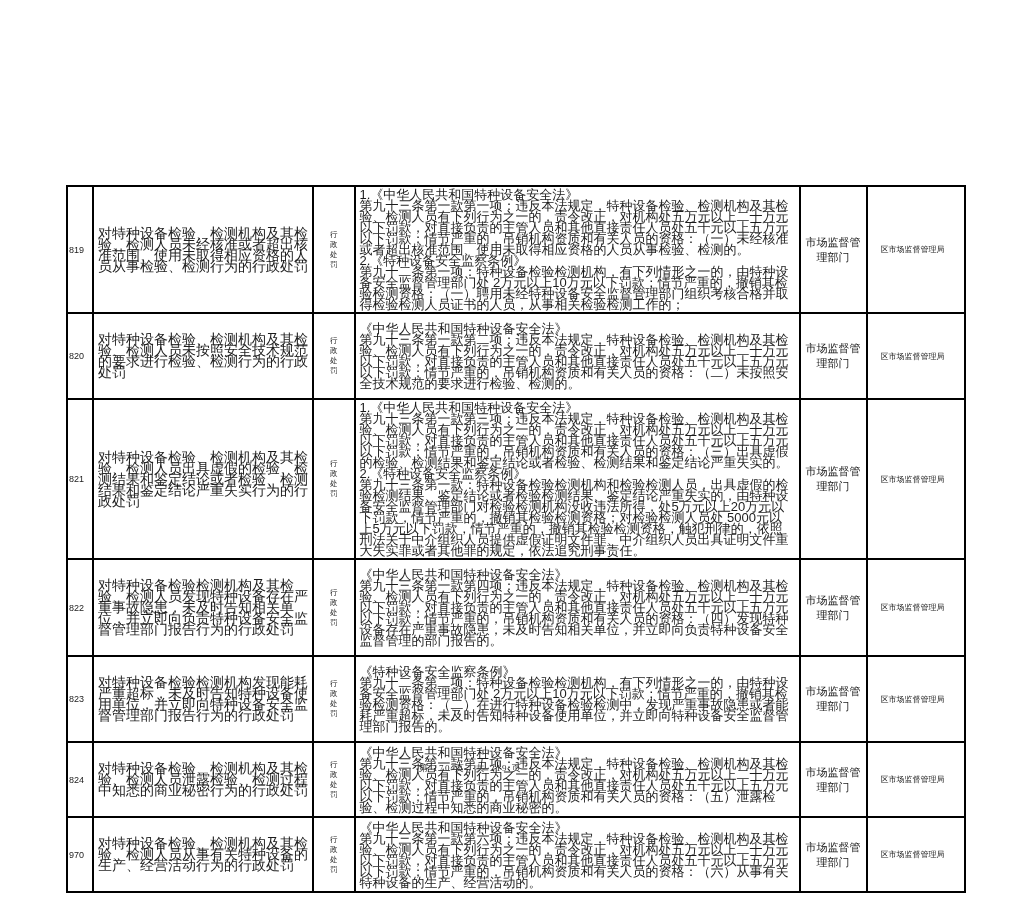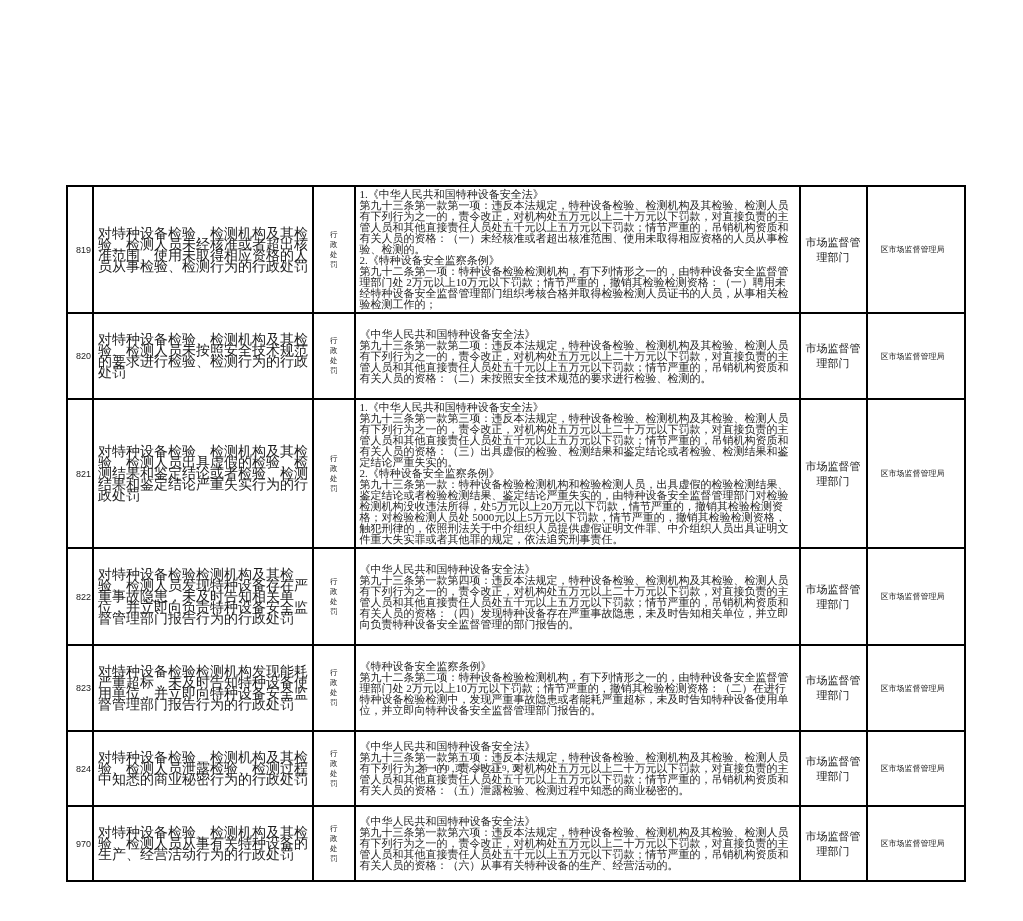--- a/index.html
+++ b/index.html
@@ -11,24 +11,24 @@
   .doc-table{
     position:absolute;left:66px;top:185px;
     border-collapse:collapse;table-layout:fixed;
   }
   .doc-table td{
     border:2px solid #000000;
     vertical-align:middle;
     overflow:hidden;
     color:#1c1c1c;
   }
-  td.c-id{text-align:right;font-size:9px;}
+  td.c-id{text-align:left;font-size:9px;}
   td.c-item{font-size:14px;line-height:11px;padding:20px 4px;text-align:left;}
   td.c-type{text-align:center;font-size:7.5px;padding:16px;}
-  td.c-basis{font-size:11px;line-height:11px;padding:2px 4px;text-align:left;white-space:pre-wrap;font-family:Liberation Serif, serif;}
+  td.c-basis{font-size:13px;line-height:11px;padding:2px 4px;text-align:left;white-space:pre-wrap;}
   td.c-dept{text-align:center;font-size:11px;padding:0 1px;}
   td.c-org{font-size:8px;padding:0 13px;}
   .page-footer{
     position:absolute;left:0;top:762px;width:941px;
     text-align:center;font-size:9px;letter-spacing:1.5px;
     font-family:"Liberation Serif","DejaVu Serif",serif;color:#333;
   }
 </style>
 </head>
 <body>

